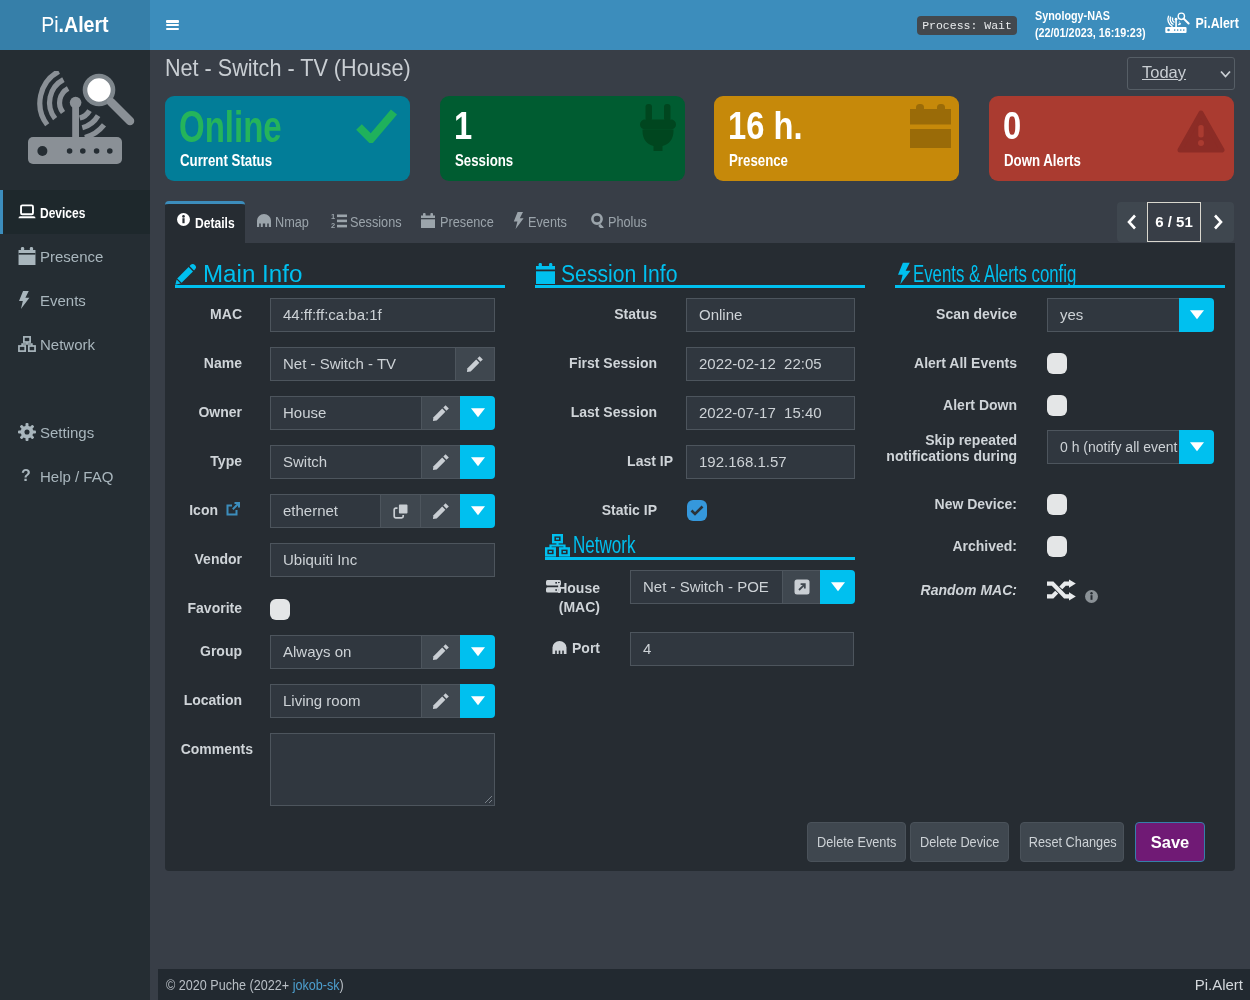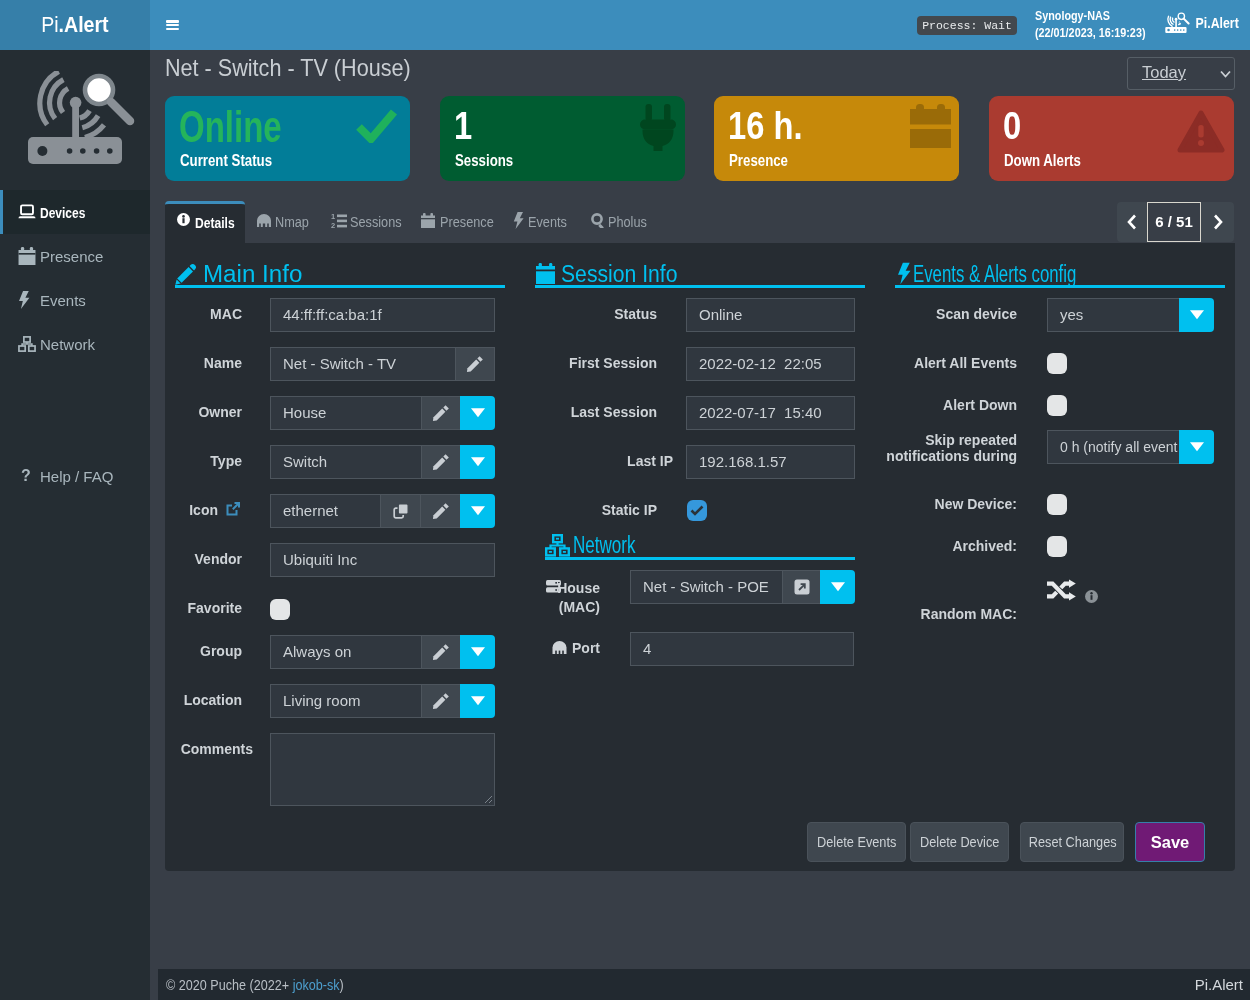--- a/index.html
+++ b/index.html
@@ -143,20 +143,37 @@
     </div>
   <div class="mitem" style="top:272px">
     <svg class="mico" width="19" height="17" viewBox="0 0 19 17">
         <rect x="6.2" y="1" width="6.6" height="5.4" fill="none" stroke="#A9B6BD" stroke-width="1.8"></rect>
         <rect x="1" y="10.6" width="6.6" height="5.4" fill="none" stroke="#A9B6BD" stroke-width="1.8"></rect>
         <rect x="11.4" y="10.6" width="6.6" height="5.4" fill="none" stroke="#A9B6BD" stroke-width="1.8"></rect>
         <path d="M9.5 6.4 V8.5 M4.3 10.6 V8.5 H14.7 V10.6" fill="none" stroke="#A9B6BD" stroke-width="1.6"></path>
       </svg>
     <span class="mlab">Network</span>
     </div>
+  <div class="mitem" style="top:360px">
+    <svg class="mico" width="17" height="17" viewBox="0 0 17 17">
+        <g fill="#A9B6BD">
+          <rect x="7.1" y="0" width="2.8" height="4.5" rx="0.9" transform="rotate(0 8.5 8.5)"></rect>
+          <rect x="7.1" y="0" width="2.8" height="4.5" rx="0.9" transform="rotate(45 8.5 8.5)"></rect>
+          <rect x="7.1" y="0" width="2.8" height="4.5" rx="0.9" transform="rotate(90 8.5 8.5)"></rect>
+          <rect x="7.1" y="0" width="2.8" height="4.5" rx="0.9" transform="rotate(135 8.5 8.5)"></rect>
+          <rect x="7.1" y="0" width="2.8" height="4.5" rx="0.9" transform="rotate(180 8.5 8.5)"></rect>
+          <rect x="7.1" y="0" width="2.8" height="4.5" rx="0.9" transform="rotate(225 8.5 8.5)"></rect>
+          <rect x="7.1" y="0" width="2.8" height="4.5" rx="0.9" transform="rotate(270 8.5 8.5)"></rect>
+          <rect x="7.1" y="0" width="2.8" height="4.5" rx="0.9" transform="rotate(315 8.5 8.5)"></rect>
+          <circle cx="8.5" cy="8.5" r="6"></circle>
+        </g>
+        <circle cx="8.5" cy="8.5" r="2.4" fill="#252D33"></circle>
+      </svg>
+    <span class="mlab">Settings</span>
+    </div>
   <div class="mitem" style="top:404px">
     <span class="mico" style="font-size:16px;font-weight:700;color:#A9B6BD;width:auto;left:21px;">?</span>
     <span class="mlab">Help / FAQ</span>
     </div>
 </div>
 
 <div id="title">Net - Switch - TV (House)</div>
 <div id="todaySel">
     <span>Today</span>
     <svg style="position:absolute;left:92px;top:12px;" width="11" height="8" viewBox="0 0 11 8">
@@ -446,21 +463,21 @@
 <div class="flabel" style="left:880px; top:432px; width:137px;">Skip repeated<br>notifications during</div>
 <div class="finput" style="left:1047px; top:430px; width:133px; font-size:14px;">0 h (notify all event</div>
 <div class="cyanbtn" style="left:1179px; top:430px;"></div>
 
 <div class="flabel" style="left:895px; top:496px; width:122px;">New Device:</div>
 <div class="cbox" style="left:1047px; top:494px;"></div>
 
 <div class="flabel" style="left:895px; top:538px; width:122px;">Archived:</div>
 <div class="cbox" style="left:1047px; top:536px;"></div>
 
-<div class="flabel" style="left:895px; top:606px; width:122px;">Random MAC:</div>
+<div class="flabel" style="left:895px; top:582px; width:122px;font-style:italic;">Random MAC:</div>
 <svg class="abs" style="left:1047px; top:579px;" width="29" height="22" viewBox="0 0 29 22">
     <g fill="none" stroke="#E8EAEC" stroke-width="4.2">
       <path d="M0 4.6 H5.5 L18 17.4 H23"></path>
       <path d="M0 17.4 H5.5 L9.7 13.1 M13.8 8.9 L18 4.6 H23"></path>
     </g>
     <path d="M22 0.4 L28.8 4.6 L22 8.8 Z" fill="#E8EAEC"></path>
     <path d="M22 13.2 L28.8 17.4 L22 21.6 Z" fill="#E8EAEC"></path>
   </svg>
 <svg class="abs" style="left:1085px; top:590px;" width="13" height="13" viewBox="0 0 13 13">
     <circle cx="6.5" cy="6.5" r="6.5" fill="#8A9196"></circle>

